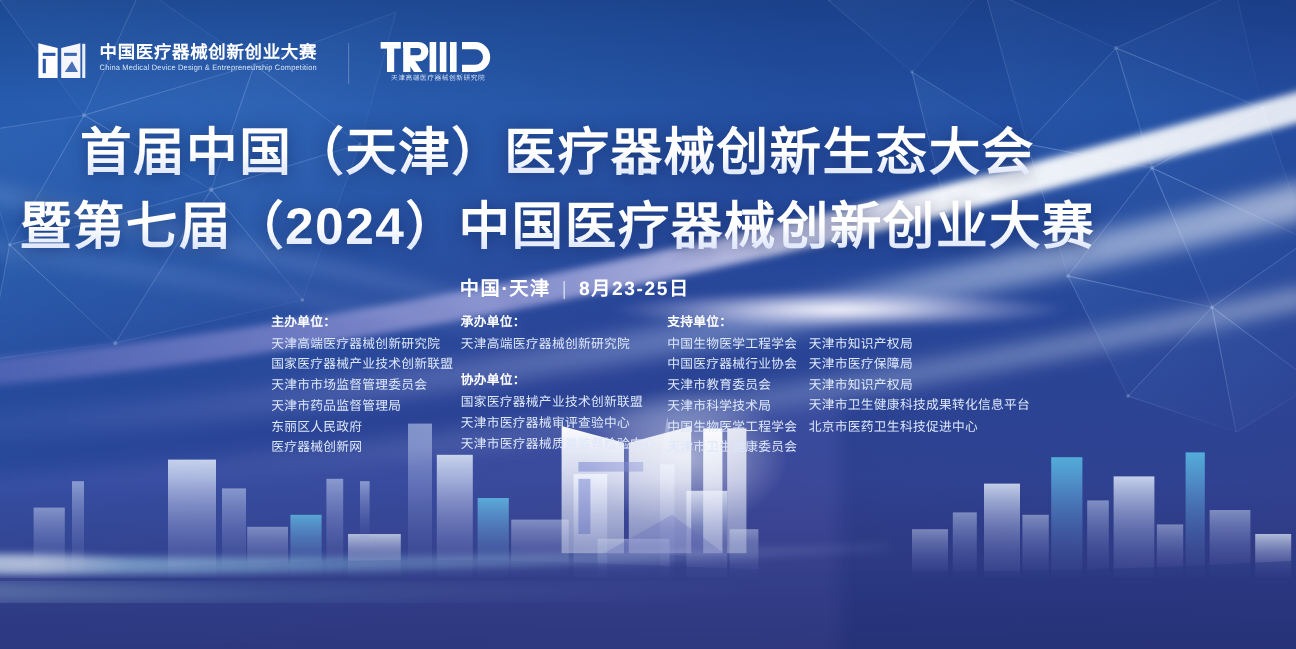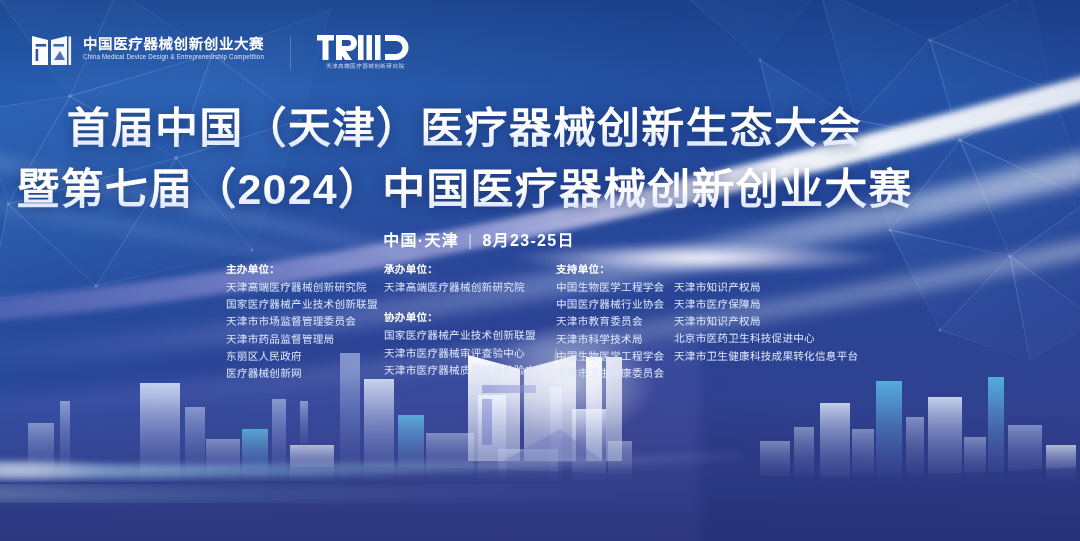--- a/index.html
+++ b/index.html
@@ -378,20 +378,20 @@
         <div class="org-item">天津市教育委员会</div>
         <div class="org-item">天津市科学技术局</div>
         <div class="org-item">中国生物医学工程学会</div>
         <div class="org-item">天津市卫生健康委员会</div>
       </div>
       <div class="org-col col-3b">
         <div class="head-pad"></div>
         <div class="org-item">天津市知识产权局</div>
         <div class="org-item">天津市医疗保障局</div>
         <div class="org-item">天津市知识产权局</div>
+        <div class="org-item">天津市卫生健康科技成果转化信息平台</div>
         <div class="org-item">北京市医药卫生科技促进中心</div>
-        <div class="org-item">天津市卫生健康科技成果转化信息平台</div>
       </div>
     </div>
 
   </div>
 
 </div>
 
 </body></html>

